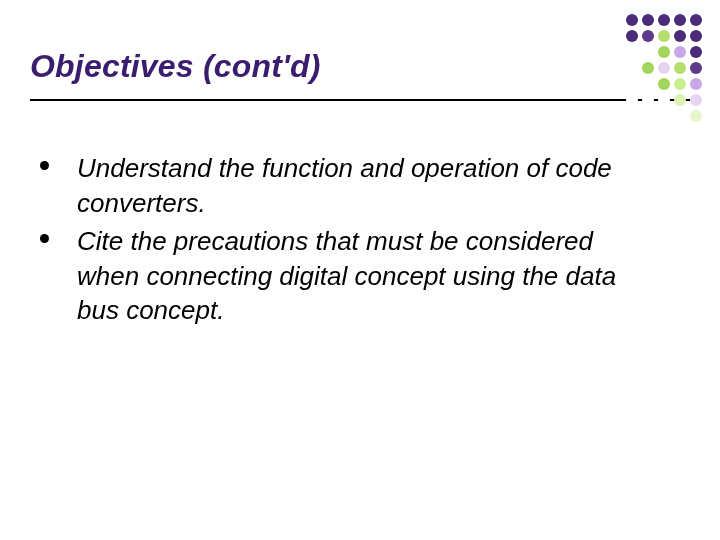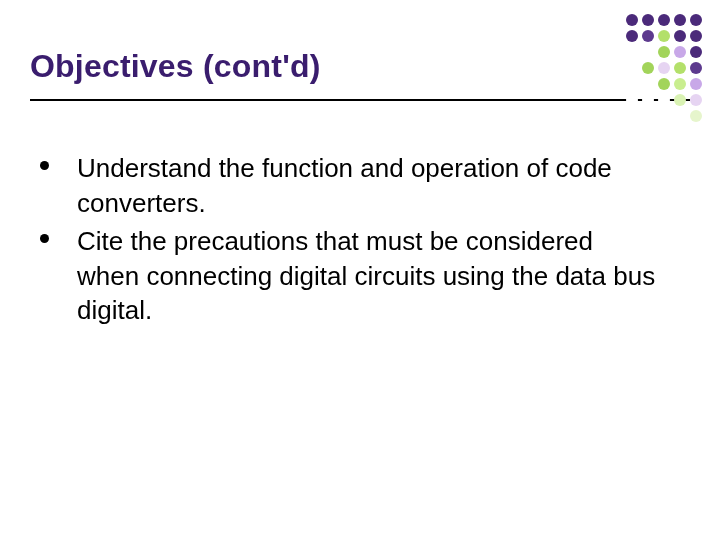--- a/index.html
+++ b/index.html
@@ -1,17 +1,17 @@
 <!DOCTYPE html>
 <html><head>
 <meta charset="utf-8">
 <style>
   * { margin: 0; padding: 0; box-sizing: border-box; }
   html, body { width: 720px; height: 540px; background: #fff; font-family: Arial, Helvetica, sans-serif; overflow: hidden; }
-  .slide { position: relative; width: 720px; height: 420px; }
+  .slide { position: relative; width: 720px; height: 420px; font-style: italic; }
   .title-wrap { padding: 48px 30px 0 30px; }
   .title { color: #3a1d6e; font-size: 32px; font-weight: bold; letter-spacing: 0.2px; }
   .rule { height: 2px; background: #000; margin: 14px 30px 0 30px; }
   .content { padding: 50px 60px 0 40px; }
   .bullet-row { display: flex; align-items: flex-start; margin-bottom: 4px; }
   .bullet-dot { flex: 0 0 auto; width: 9px; height: 9px; background: #000; border-radius: 50%; margin-top: 10px; margin-right: 28px; }
   .bullet-text { color: #000; font-size: 26px; line-height: 1.33; }
   .decoration { position: absolute; top: 14px; right: 18px; display: grid; grid-template-columns: repeat(5, 12px); grid-auto-rows: 12px; gap: 4px; }
   .decoration span { width: 12px; height: 12px; border-radius: 50%; }
 </style>
@@ -63,17 +63,17 @@
   </div>
   <div class="rule"></div>
 
   <div class="content">
     <div class="bullet-row">
       <div class="bullet-dot"></div>
       <div class="bullet-text">Understand the function and operation of code converters.</div>
     </div>
     <div class="bullet-row">
       <div class="bullet-dot"></div>
-      <div class="bullet-text">Cite the precautions that must be considered when connecting digital circuits using the data bus digital.</div>
+      <div class="bullet-text">Cite the precautions that must be considered when connecting digital concept using the data bus concept.</div>
     </div>
   </div>
 
 </div>
 
 </body></html>

